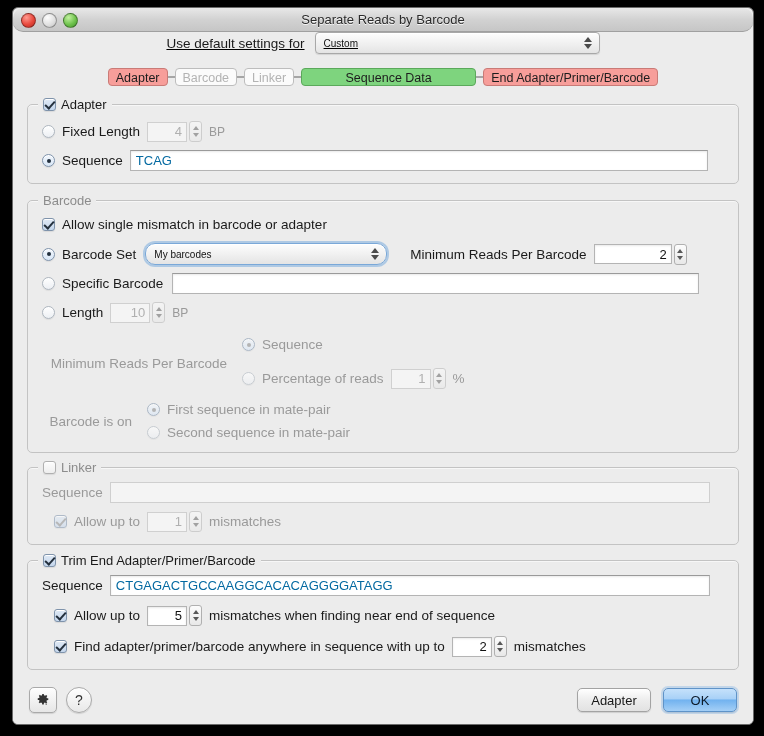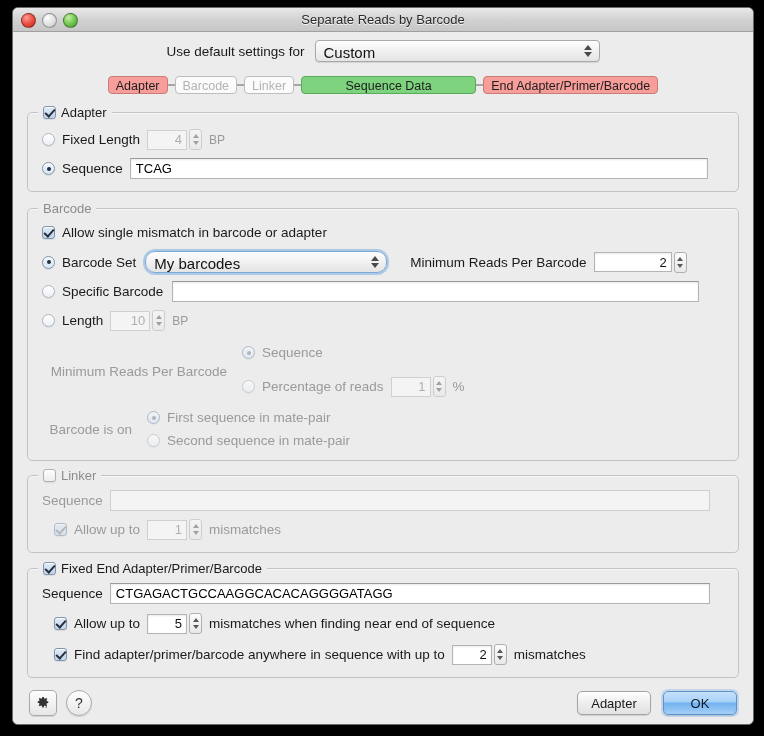--- a/index.html
+++ b/index.html
@@ -20,20 +20,21 @@
     overflow: hidden;
     display: flex;
     flex-direction: column;
   }
   .titlebar {
     height: 23px;
     background: linear-gradient(to bottom, #e8e8e8 0%, #d2d2d2 50%, #c6c6c6 100%);
     border-bottom: 1px solid #a0a0a0;
     position: relative;
     flex: 0 0 auto;
+    border-radius: 10px;
   }
   .title-text {
     text-align: center;
     font-size: 13px;
     color: #2a2a2a;
     line-height: 23px;
     text-shadow: 0 1px 0 rgba(255,255,255,0.8);
   }
   .lights { position: absolute; left: 8px; top: 5px; display: flex; gap: 6px; }
   .light { width: 13px; height: 13px; border-radius: 50%; border: 1px solid rgba(0,0,0,0.35); }
@@ -47,31 +48,32 @@
     padding: 0 14px;
     position: relative;
   }
 
   
   .default-row {
     display: flex;
     align-items: center;
     justify-content: center;
     gap: 10px;
-    padding-top: 8px;
+    padding-top: 0;
+    text-decoration: underline;
   }
   .default-row .lbl { font-size: 13.5px; color: #1a1a1a; }
   .popup {
     width: 285px; height: 22px;
     background: linear-gradient(to bottom, #fdfdfd 0%, #f1f1f1 50%, #e4e4e4 100%);
     border: 1px solid #a8a8a8;
     border-radius: 4px;
     box-shadow: 0 1px 1px rgba(0,0,0,0.10), inset 0 1px 0 #fff;
-    display: flex; align-items: flex-end;
-    font-size: 15px; color: #111;
+    display: flex; align-items: center;
+    font-size: 10px; color: #111;
     padding: 0 8px;
     position: relative;
     box-sizing: border-box;
   }
   .popup.focused { border-color: #7aa8d8; box-shadow: 0 0 0 2px rgba(100,160,220,0.45), inset 0 1px 0 #fff; border-radius: 10px; }
   .popup .arrows {
     position: absolute; right: 7px; top: 50%; transform: translateY(-50%);
     display: flex; flex-direction: column; gap: 2px; line-height: 0;
   }
   .tri-up, .tri-dn { width: 0; height: 0; border-left: 4px solid transparent; border-right: 4px solid transparent; }
@@ -170,21 +172,21 @@
   .lbl.small { font-size: 12px; }
 
   
   .tf {
     height: 21px;
     background: #fff;
     border: 1px solid #b4b4b4;
     border-top-color: #9a9a9a;
     box-shadow: inset 0 1px 2px rgba(0,0,0,0.09);
     font-size: 13px;
-    color: #000000;
+    color: #0369a1;
     display: flex; align-items: center;
     padding: 0 5px;
     box-sizing: border-box;
   }
   .tf.disabled { background: #f4f4f4; color: #aaa; border-color: #cfcfcf; box-shadow: none; }
 
   
   .spin-wrap { display: flex; align-items: center; gap: 2px; }
   .spin-field {
     width: 40px; height: 20px;
@@ -433,21 +435,21 @@
             </span>
           </span>
           <span class="lbl dim">mismatches</span>
         </div>
       </div>
     </div>
 
     <div class="group" style="margin-top:15px;">
       <div class="legend">
         <span class="cb checked"></span>
-        <span>Fixed End Adapter/Primer/Barcode</span>
+        <span>Trim End Adapter/Primer/Barcode</span>
       </div>
       <div class="body" style="padding-top:14px;">
         <div class="row">
           <span class="lbl">Sequence</span>
           <span class="tf" style="width:600px;">CTGAGACTGCCAAGGCACACAGGGGATAGG</span>
         </div>
         <div class="row" style="margin-left:12px; margin-top:9px;">
           <span class="cb checked"></span>
           <span class="lbl">Allow up to</span>
           <span class="spin-wrap">

